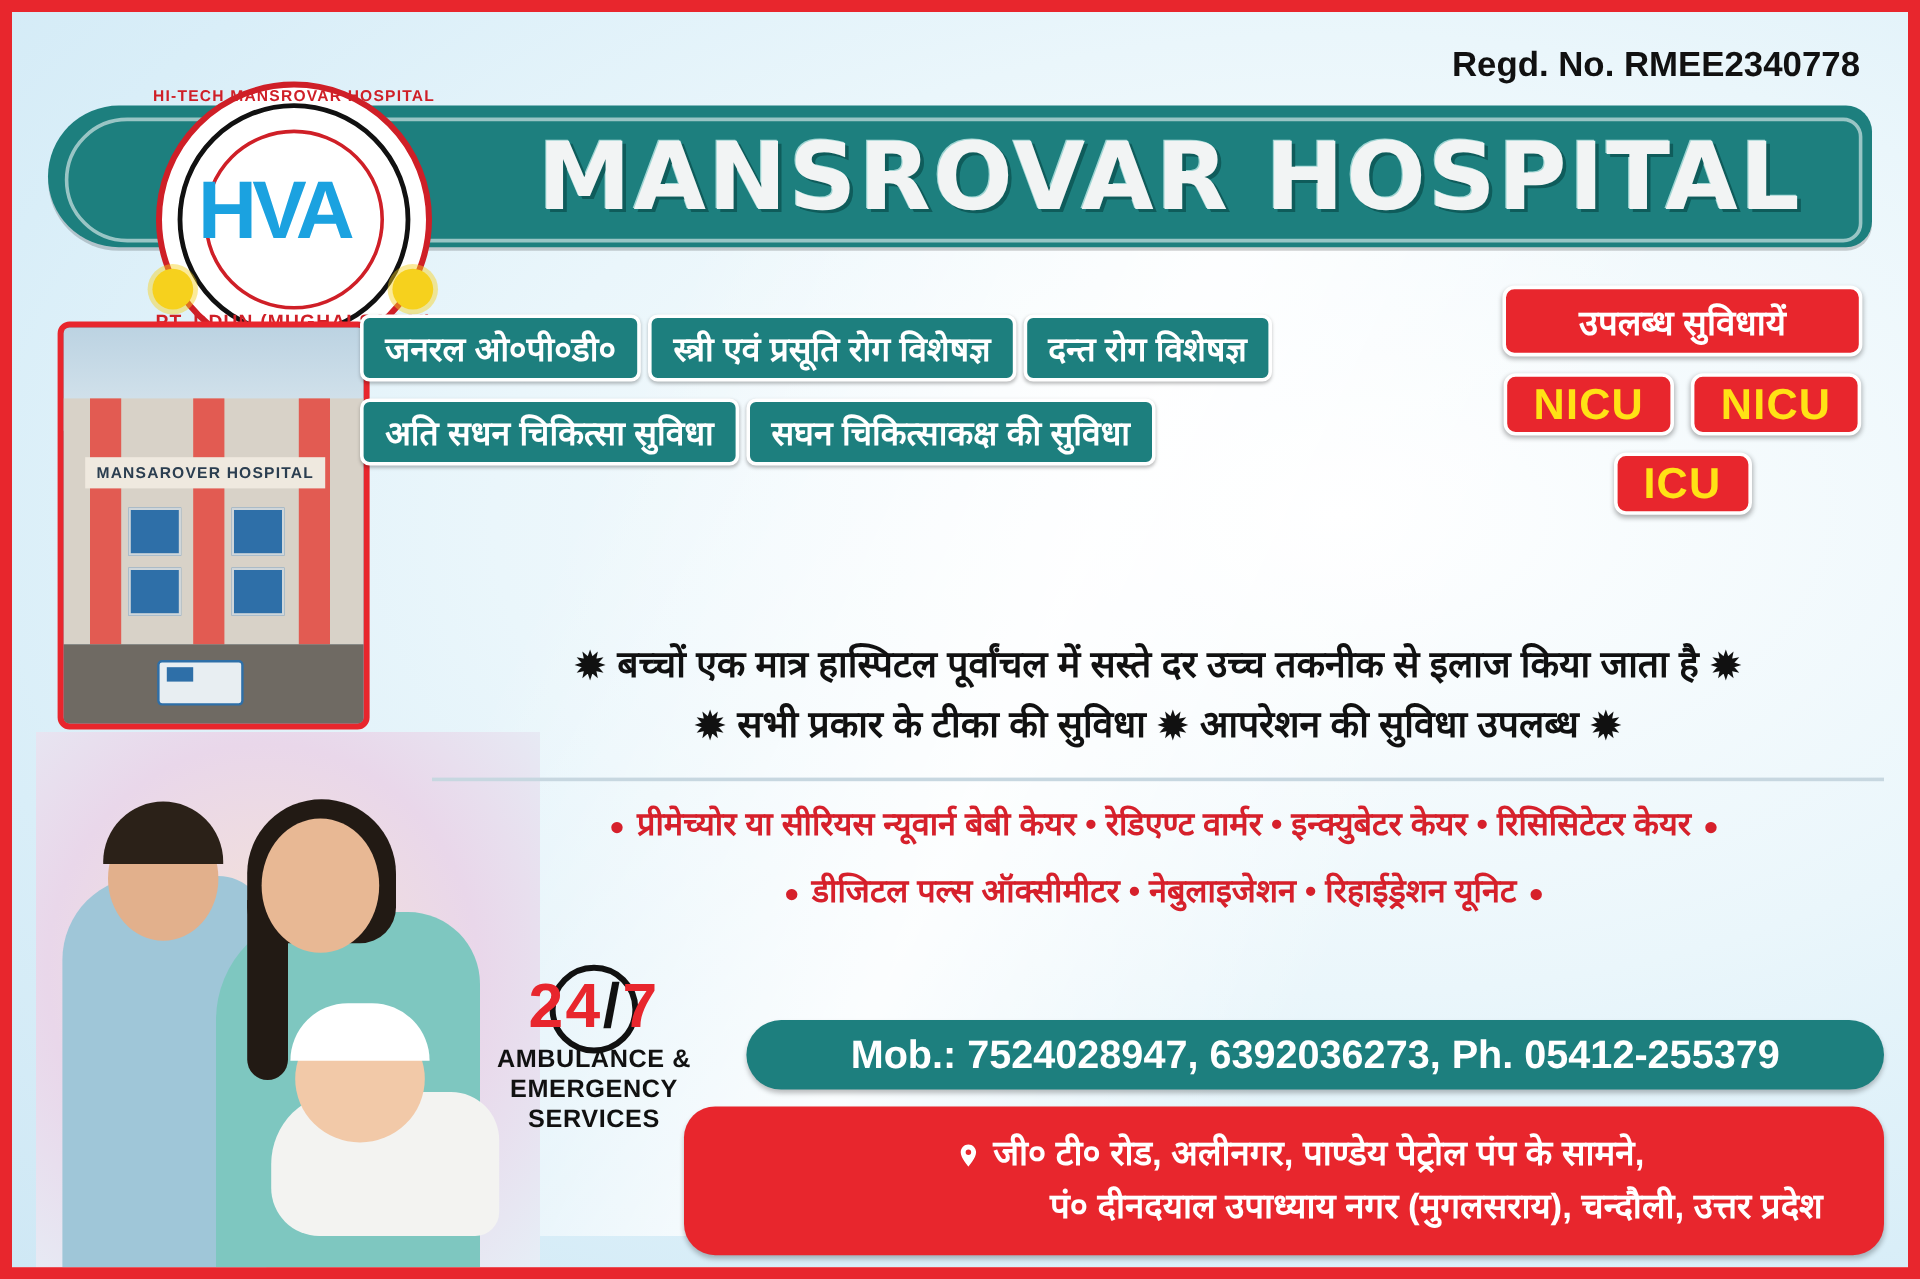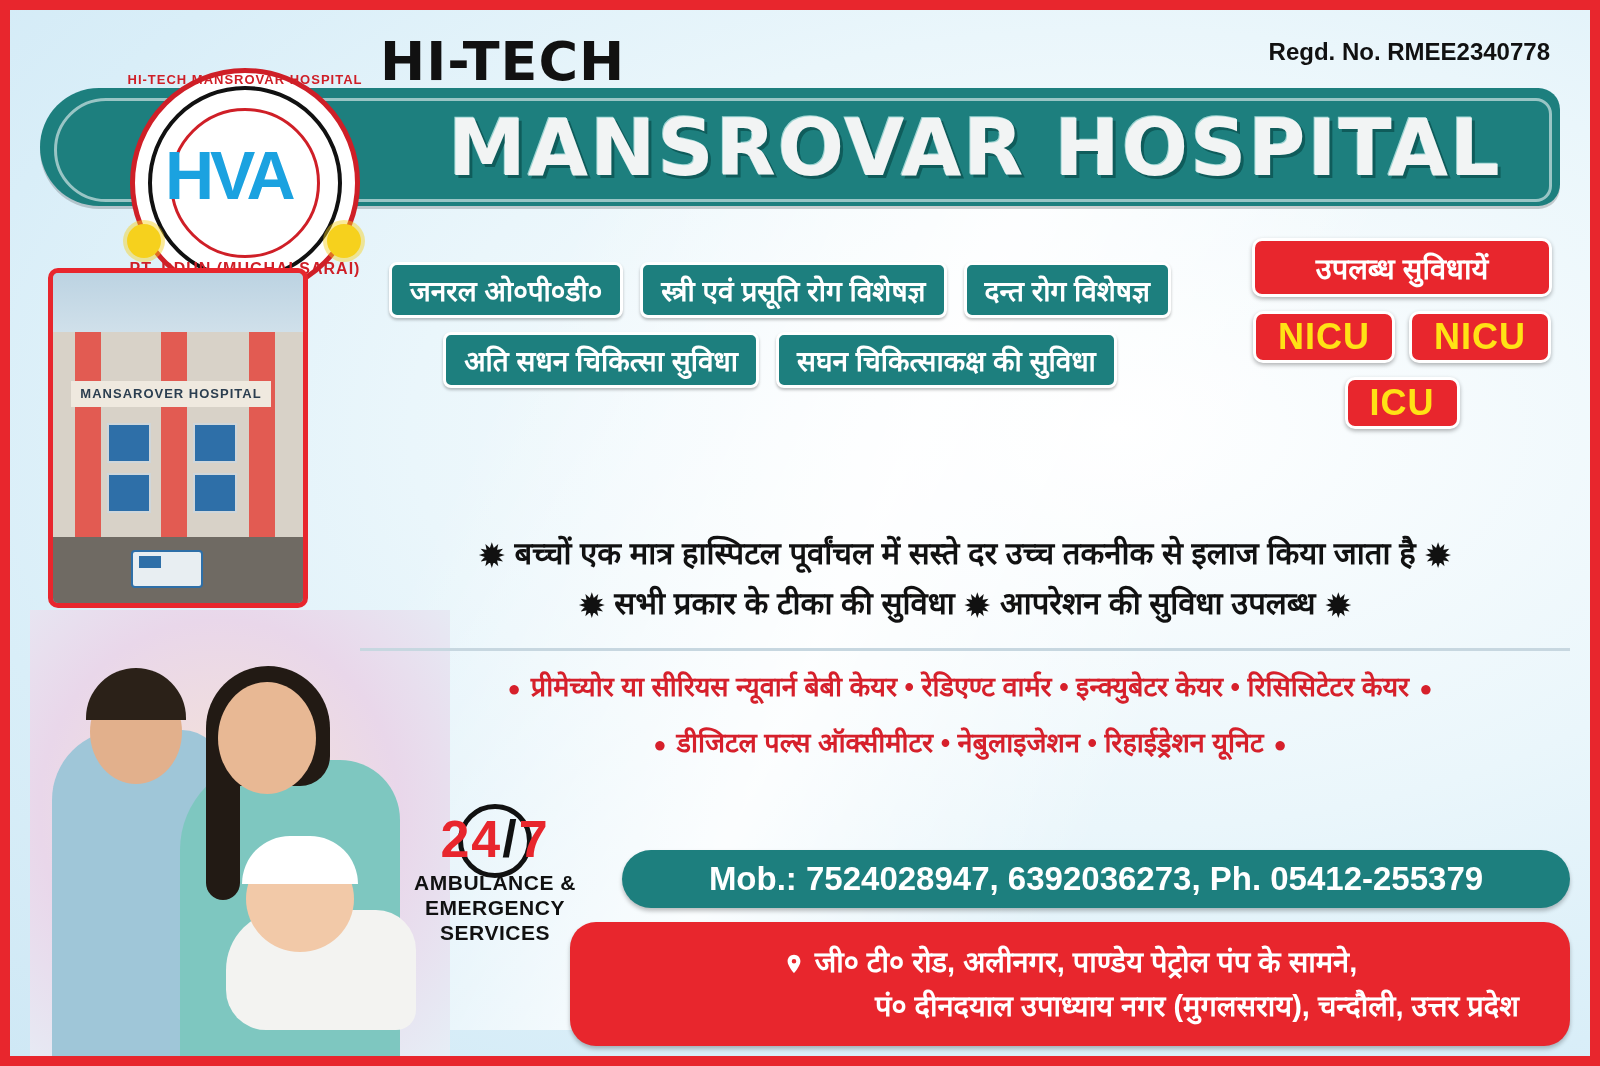--- a/index.html
+++ b/index.html
@@ -42,21 +42,21 @@
     text-shadow:3px 3px 0 #0f5c5b, -1px -1px 0 #9fd4d2;
     white-space:nowrap;
   }
   .hitech{
     position:absolute;left:370px;top:20px;
     font-size:54px;font-weight:bold;color:#111;letter-spacing:1px;
     font-family:"DejaVu Sans", sans-serif;
   }
   .regd{
     position:absolute;right:40px;top:28px;
-    font-size:24px;font-weight:bold;color:#111;
+    font-size:29px;font-weight:bold;color:#111;
   }
   
   .logo{
     position:absolute;left:105px;top:48px;width:250px;height:200px;
   }
   .logo .ring{
     position:absolute;left:15px;top:10px;width:230px;height:230px;border-radius:50%;
     background:#ffffff;border:5px solid #cf1f27;box-sizing:border-box;
   }
   .logo .ring2{
@@ -117,21 +117,21 @@
   .f-woman{position:absolute;left:150px;top:150px;width:220px;height:300px;background:#7ec7c0;border-radius:90px 60px 0 0;}
   .f-woman-head{position:absolute;left:188px;top:72px;width:98px;height:112px;border-radius:49px/56px;background:#e8b894;}
   .f-woman-hair{position:absolute;left:176px;top:56px;width:124px;height:120px;border-radius:62px 62px 30px 30px;background:#221a14;}
   .f-woman-hair2{position:absolute;left:176px;top:140px;width:34px;height:150px;background:#221a14;border-radius:0 0 18px 18px;}
   .f-baby-body{position:absolute;left:196px;top:300px;width:190px;height:120px;background:#f3f3f1;border-radius:60px 40px 20px 40px;}
   .f-baby-head{position:absolute;left:216px;top:236px;width:108px;height:106px;border-radius:54px/53px;background:#f2c9a8;}
   .f-baby-cap{position:absolute;left:212px;top:226px;width:116px;height:48px;border-radius:58px 58px 0 0;background:#ffffff;}
 
   
   .chips{position:absolute;left:290px;top:252px;width:960px;}
-  .chip-row{display:flex;gap:17px;margin-bottom:14px;justify-content:center;}
+  .chip-row{display:flex;gap:6px;margin-bottom:14px;}
   .chip{
     background:#1d7f7e;color:#ffffff;border:3px solid #ffffff;
     border-radius:8px;padding:6px 18px;font-size:28px;font-weight:bold;
     box-shadow:0 2px 3px rgba(0,0,0,.25);
     font-family:"Liberation Sans", sans-serif;white-space:nowrap;
   }
   
   .fac{position:absolute;right:38px;top:228px;width:300px;}
   .fac-title{
     background:#e8262d;color:#fff;border:3px solid #ffffff;border-radius:10px;
@@ -183,32 +183,31 @@
 
   
   .addrbar{
     position:absolute;left:560px;top:912px;width:1000px;height:124px;
     background:#e8262d;border-radius:26px;color:#fff;
     box-shadow:0 3px 4px rgba(0,0,0,.25);
   }
   .addr-line{
     font-size:29px;font-weight:bold;text-align:center;line-height:40px;white-space:nowrap;
   }
-  .addr-l1{position:absolute;left:0;top:20px;width:1000px;}
+  .addr-l1{position:absolute;left:13px;top:20px;width:1000px;}
   .addr-l2{position:absolute;left:0;top:64px;width:1158px;margin-left:48px;}
   .pin{display:inline-block;width:22px;height:22px;vertical-align:middle;margin-right:10px;}
 </style>
 </head>
 <body>
 
 <div id="poster">
 
   <div class="header">
     <div class="teal-band"></div>
-    <div class="hitech">HI-TECH</div>
     <div class="regd">Regd. No. RMEE2340778</div>
     <div class="hospital-name">MANSROVAR HOSPITAL</div>
 
     <div class="logo">
       <div class="ring"></div>
       <div class="ring2"></div>
       <div class="inner"></div>
       <div class="sun l"></div>
       <div class="sun r"></div>
       <div class="toptext">HI-TECH MANSROVAR HOSPITAL</div>

